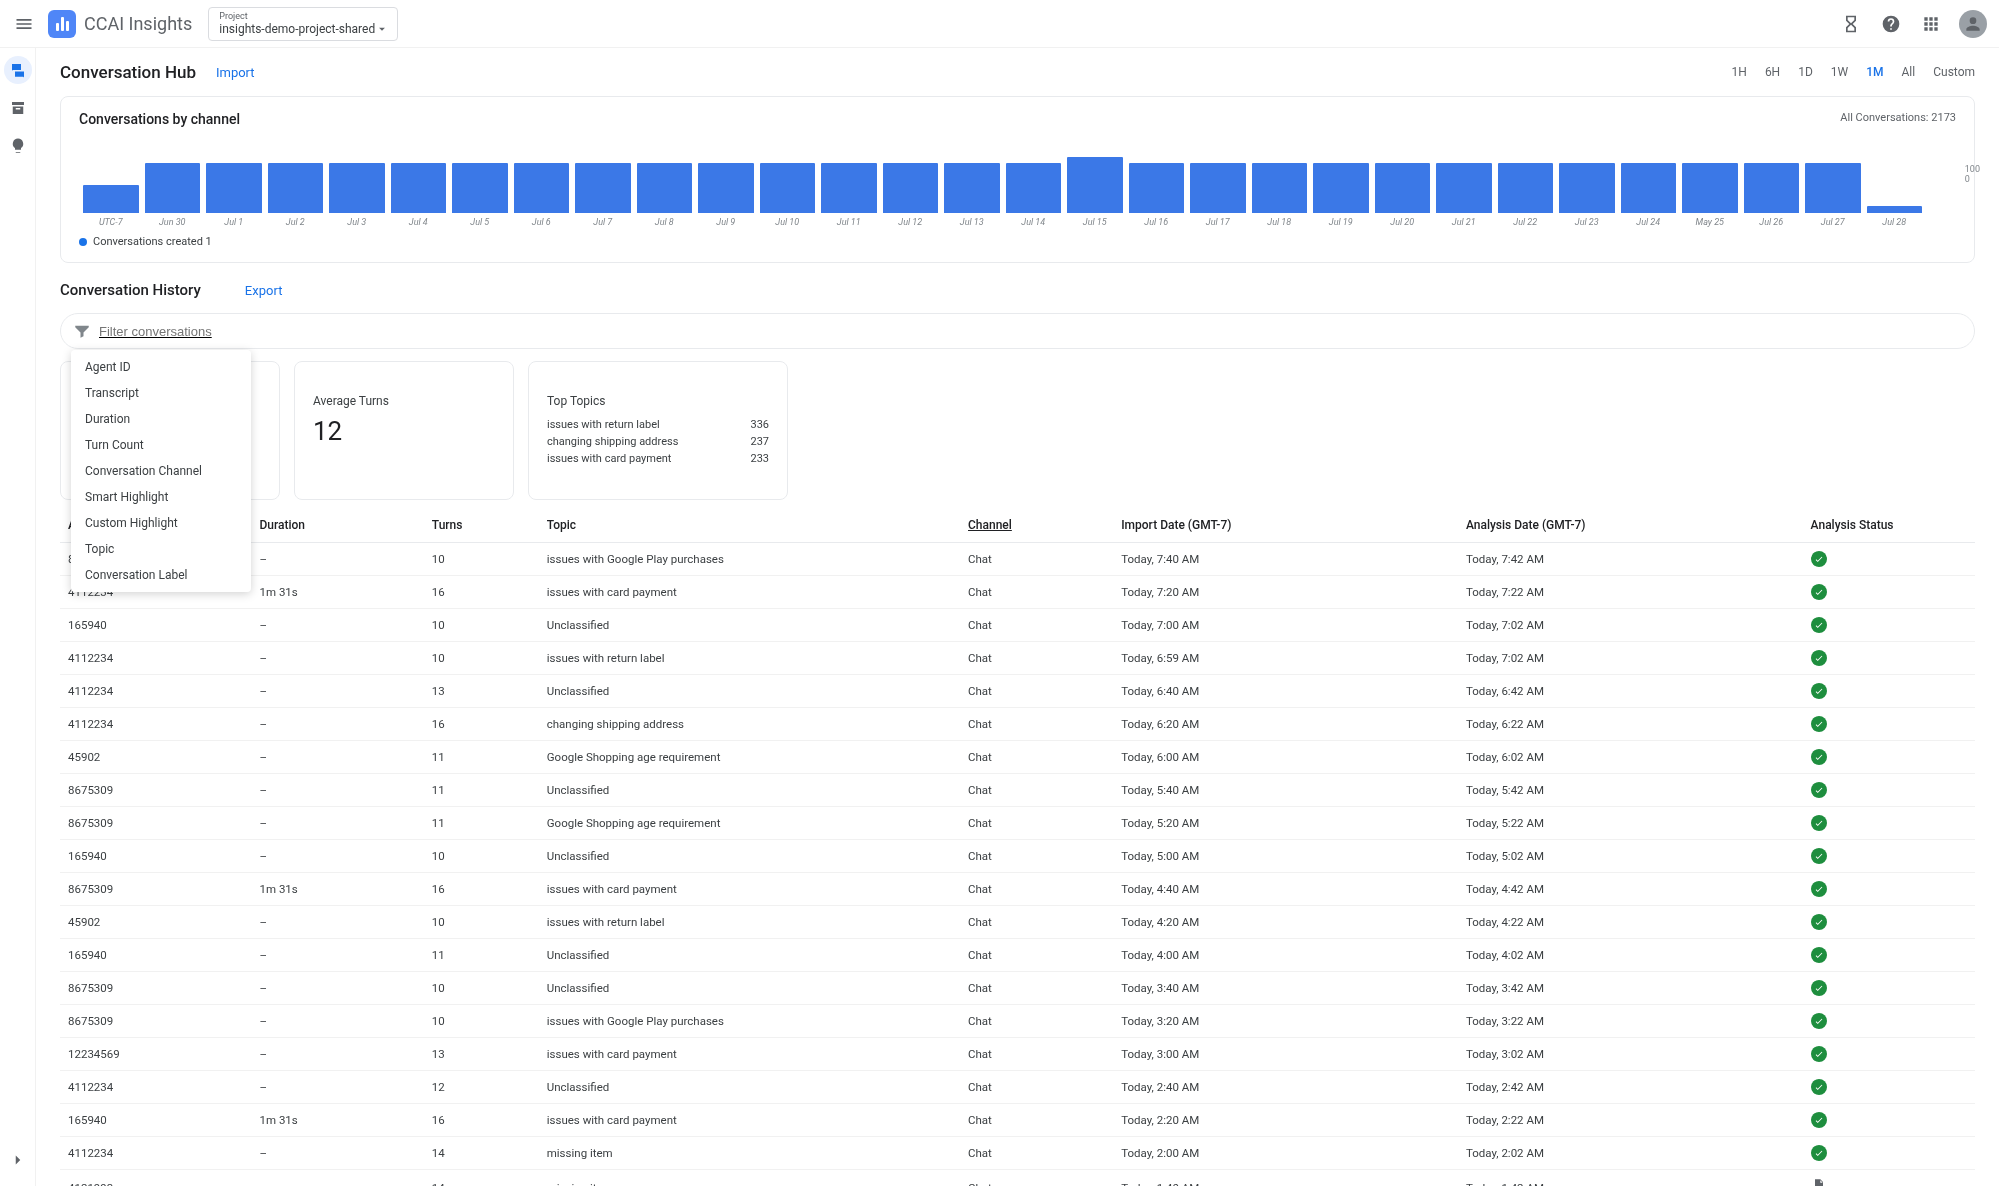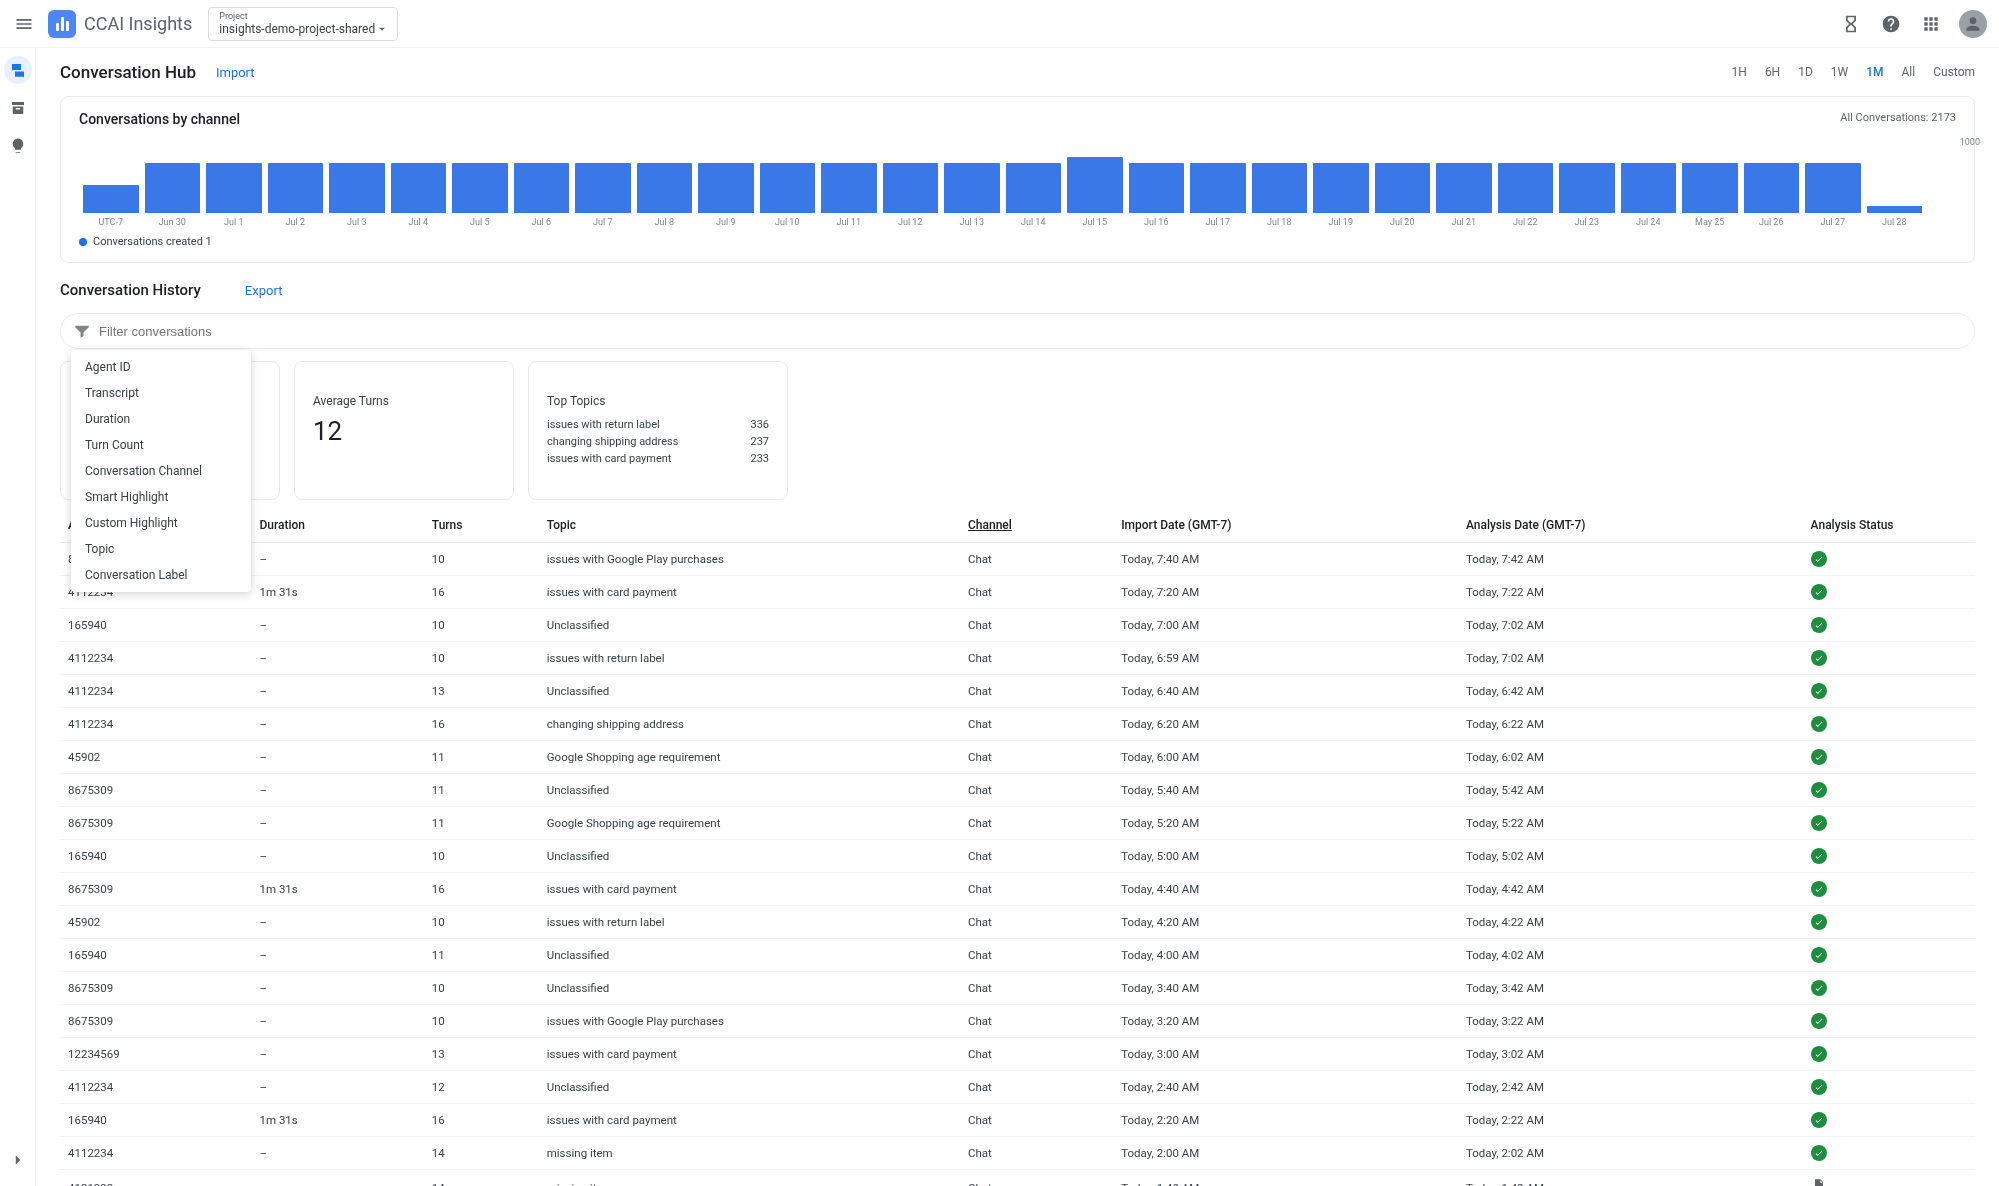--- a/index.html
+++ b/index.html
@@ -24,25 +24,25 @@
 .main { flex:1; overflow:auto; padding:0 0 8px 0;}
 .header-row { display:flex; align-items:center; padding:14px 24px 10px 24px;}
 .page-title { font-size:17px; font-weight:500; color:#202124; margin-right:20px;}
 .link-btn { color:#1a73e8; font-size:13px; cursor:pointer;}
 .range-picker { margin-left:auto; display:flex; gap:18px; font-size:12px; color:#5f6368;text-align:center;}
 .range-picker span { cursor:pointer;}
 .range-picker span.active { color:#1a73e8; font-weight:500;}
 .card { border:1px solid #e8eaed; border-radius:8px; margin:4px 24px 14px 24px; padding:14px 18px;}
 .card-title { font-size:14px; font-weight:500; color:#202124; margin-bottom:6px;}
 .card-meta { font-size:11px; color:#5f6368; text-align:right;}
-.chart-wrap { display:flex; align-items:flex-end; height:90px; gap:6px; padding:0 4px; margin-top:4px; position:relative;}
+.chart-wrap { display:flex; align-items:flex-end; height:90px; gap:6px; padding:0 4px; margin-top:4px; position:relative;font-style:italic;}
 .chart-col { flex:1; display:flex; flex-direction:column; align-items:center;}
 .bar { width:100%; background:#3b78e7; border-radius:1px 1px 0 0;}
 .bar-label { font-size:9px; color:#80868b; margin-top:4px; white-space:nowrap;}
-.y-axis { position:absolute; right:-24px; top:0; bottom:16px; display:flex; justify-content:center; font-size:9px; color:#80868b;}
+.y-axis { position:absolute; right:-24px; top:0; bottom:16px; display:flex; flex-direction:column; justify-content:center; font-size:9px; color:#80868b;}
 .legend { display:flex; align-items:center; gap:6px; font-size:11px; color:#3c4043; margin-top:8px;}
 .legend .dot { width:8px; height:8px; border-radius:50%; background:#1a73e8;}
 .section-row { display:flex; align-items:center; padding:4px 24px 10px 24px;}
 .filter-bar { margin:4px 24px 0 24px; border:1px solid #e8eaed; border-radius:18px; height:36px; display:flex; align-items:center; padding:0 12px; color:#80868b; position:relative;}
 .filter-bar input { border:none; outline:none; flex:1; font-size:13px; background:transparent;}
 .filter-dropdown { position:absolute; top:36px; left:10px; width:180px; background:#fff; border-radius:4px; box-shadow:0 2px 10px rgba(0,0,0,0.18); padding:4px 0; z-index:10;}
 .filter-dropdown div { padding:6px 14px; font-size:12px; color:#3c4043; cursor:pointer;}
 .summary-row { display:flex; gap:14px; padding:12px 24px 4px 24px;}
 .summary-card { border:1px solid #e8eaed; border-radius:8px; padding:32px 18px; min-width:220px;}
 .summary-card .lbl { font-size:12px; color:#3c4043; margin-bottom:8px;}
@@ -290,21 +290,21 @@
 
     <div class="section-row">
       <div class="page-title" style="font-size:15px">Conversation History</div>
       <span class="link-btn" style="margin-left:24px">Export</span>
     </div>
 
     <div class="filter-bar">
       <svg width="18" height="18" viewBox="0 0 24 24">
           <path fill="#80868b" d="M3 5h18v2l-7 7v5l-4 2v-7L3 7V5z"></path>
         </svg>
-      <input type="text" style="margin-left: 8px;" placeholder="Filter conversations">
+      <input type="text" style="margin-left: 8px; text-decoration: underline;" placeholder="Filter conversations">
       <div class="filter-dropdown" id="filter-dropdown">
           <div>Agent ID</div>
           <div>Transcript</div>
           <div>Duration</div>
           <div>Turn Count</div>
           <div>Conversation Channel</div>
           <div>Smart Highlight</div>
           <div>Custom Highlight</div>
           <div>Topic</div>
           <div>Conversation Label</div>

